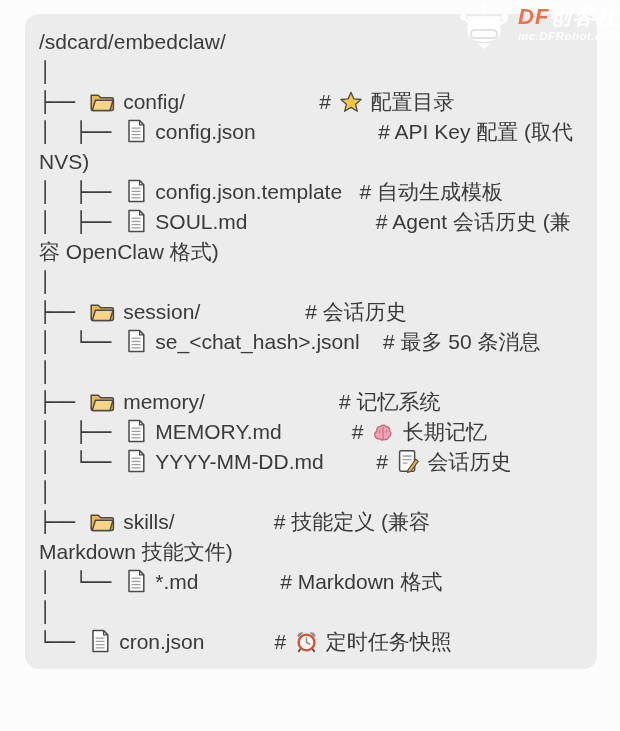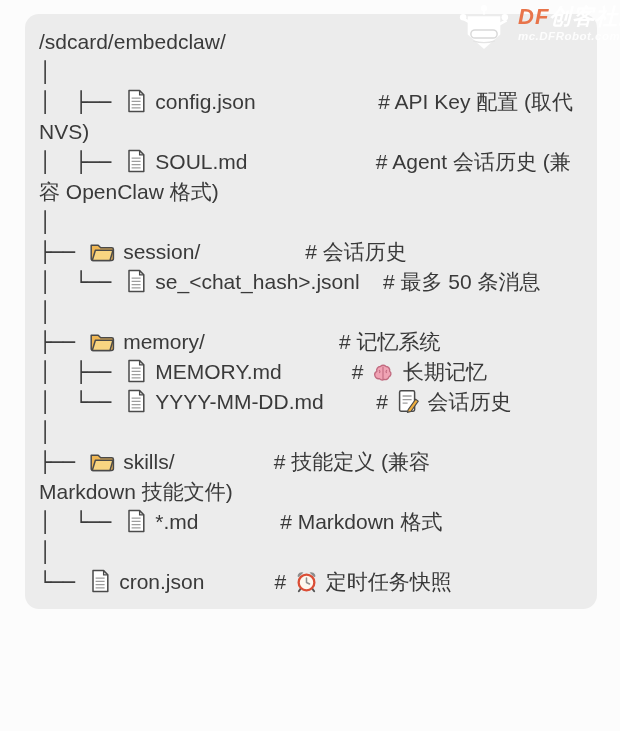--- a/index.html
+++ b/index.html
@@ -65,26 +65,37 @@
   <div class="wm-textblock">
     <div class="wm-line1"><span class="wm-df">DF</span><span class="wm-cn">创客社区</span></div>
     <div class="wm-url">mc.DFRobot.com.cn</div>
   </div>
 </div>
 
 <div class="panel">
   <div id="tree-host">
       <div class="row"><span class="name">/sdcard/embedclaw/</span></div>
       <div class="row"><span class="prefix">│</span></div>
+      <div class="row"><span class="prefix">├── </span><span class="icon folder"><svg width="26" height="22" viewBox="0 0 26 22">
+            <path d="M2.2 4.2 h7 l2.5 2.5 h11.1 a1.6 1.6 0 0 1 1.6 1.6 V17.6 a2 2 0 0 1 -2 2 H4.2 a2 2 0 0 1 -2-2 Z" fill="#efb653" stroke="#4a4a4a" stroke-width="1.5" stroke-linejoin="round"></path>
+            <path d="M6.4 9.3 h17.6 l-3.1 10.3 H3.2 Z" fill="#f8d581" stroke="#4a4a4a" stroke-width="1.5" stroke-linejoin="round"></path>
+          </svg></span><span class="name">config/</span><span class="comment">                       # </span><span class="cicon"><svg width="22" height="22" viewBox="0 0 22 22">
+            <polygon points="11,1.3 13.9,7.9 21,8.5 15.6,13.2 17.3,20.3 11,16.4 4.7,20.3 6.4,13.2 1,8.5 8.1,7.9" fill="#f6c544" stroke="#4a4a4a" stroke-width="1.3" stroke-linejoin="round"></polygon>
+          </svg></span><span class="comment"> 配置目录</span></div>
       <div class="row"><span class="prefix">│  ├── </span><span class="icon filei"><svg width="20" height="24" viewBox="0 0 20 24">
             <path d="M3 1.6 h10.6 l4.2 4.2 V22.4 H3 Z" fill="#ffffff" stroke="#4a4a4a" stroke-width="1.5" stroke-linejoin="round"></path>
             <path d="M13.6 1.6 v4.2 h4.2" fill="none" stroke="#4a4a4a" stroke-width="1.3"></path>
             <path d="M5.6 9.2 h9 M5.6 12.4 h9 M5.6 15.6 h9 M5.6 18.8 h9" stroke="#9d9d9d" stroke-width="1.3"></path>
           </svg></span><span class="name">config.json</span><span class="comment">                     # API Key 配置 (取代</span></div>
       <div class="row"><span class="name">NVS)</span></div>
+      <div class="row"><span class="prefix">│  ├── </span><span class="icon filei"><svg width="20" height="24" viewBox="0 0 20 24">
+            <path d="M3 1.6 h10.6 l4.2 4.2 V22.4 H3 Z" fill="#ffffff" stroke="#4a4a4a" stroke-width="1.5" stroke-linejoin="round"></path>
+            <path d="M13.6 1.6 v4.2 h4.2" fill="none" stroke="#4a4a4a" stroke-width="1.3"></path>
+            <path d="M5.6 9.2 h9 M5.6 12.4 h9 M5.6 15.6 h9 M5.6 18.8 h9" stroke="#9d9d9d" stroke-width="1.3"></path>
+          </svg></span><span class="name">config.json.template</span><span class="comment">   # 自动生成模板</span></div>
       <div class="row"><span class="prefix">│  ├── </span><span class="icon filei"><svg width="20" height="24" viewBox="0 0 20 24">
             <path d="M3 1.6 h10.6 l4.2 4.2 V22.4 H3 Z" fill="#ffffff" stroke="#4a4a4a" stroke-width="1.5" stroke-linejoin="round"></path>
             <path d="M13.6 1.6 v4.2 h4.2" fill="none" stroke="#4a4a4a" stroke-width="1.3"></path>
             <path d="M5.6 9.2 h9 M5.6 12.4 h9 M5.6 15.6 h9 M5.6 18.8 h9" stroke="#9d9d9d" stroke-width="1.3"></path>
           </svg></span><span class="name">SOUL.md</span><span class="comment">                      # Agent 会话历史 (兼</span></div>
       <div class="row"><span class="name">容 OpenClaw 格式)</span></div>
       <div class="row"><span class="prefix">│</span></div>
       <div class="row"><span class="prefix">├── </span><span class="icon folder"><svg width="26" height="22" viewBox="0 0 26 22">
             <path d="M2.2 4.2 h7 l2.5 2.5 h11.1 a1.6 1.6 0 0 1 1.6 1.6 V17.6 a2 2 0 0 1 -2 2 H4.2 a2 2 0 0 1 -2-2 Z" fill="#efb653" stroke="#4a4a4a" stroke-width="1.5" stroke-linejoin="round"></path>
             <path d="M6.4 9.3 h17.6 l-3.1 10.3 H3.2 Z" fill="#f8d581" stroke="#4a4a4a" stroke-width="1.5" stroke-linejoin="round"></path>

